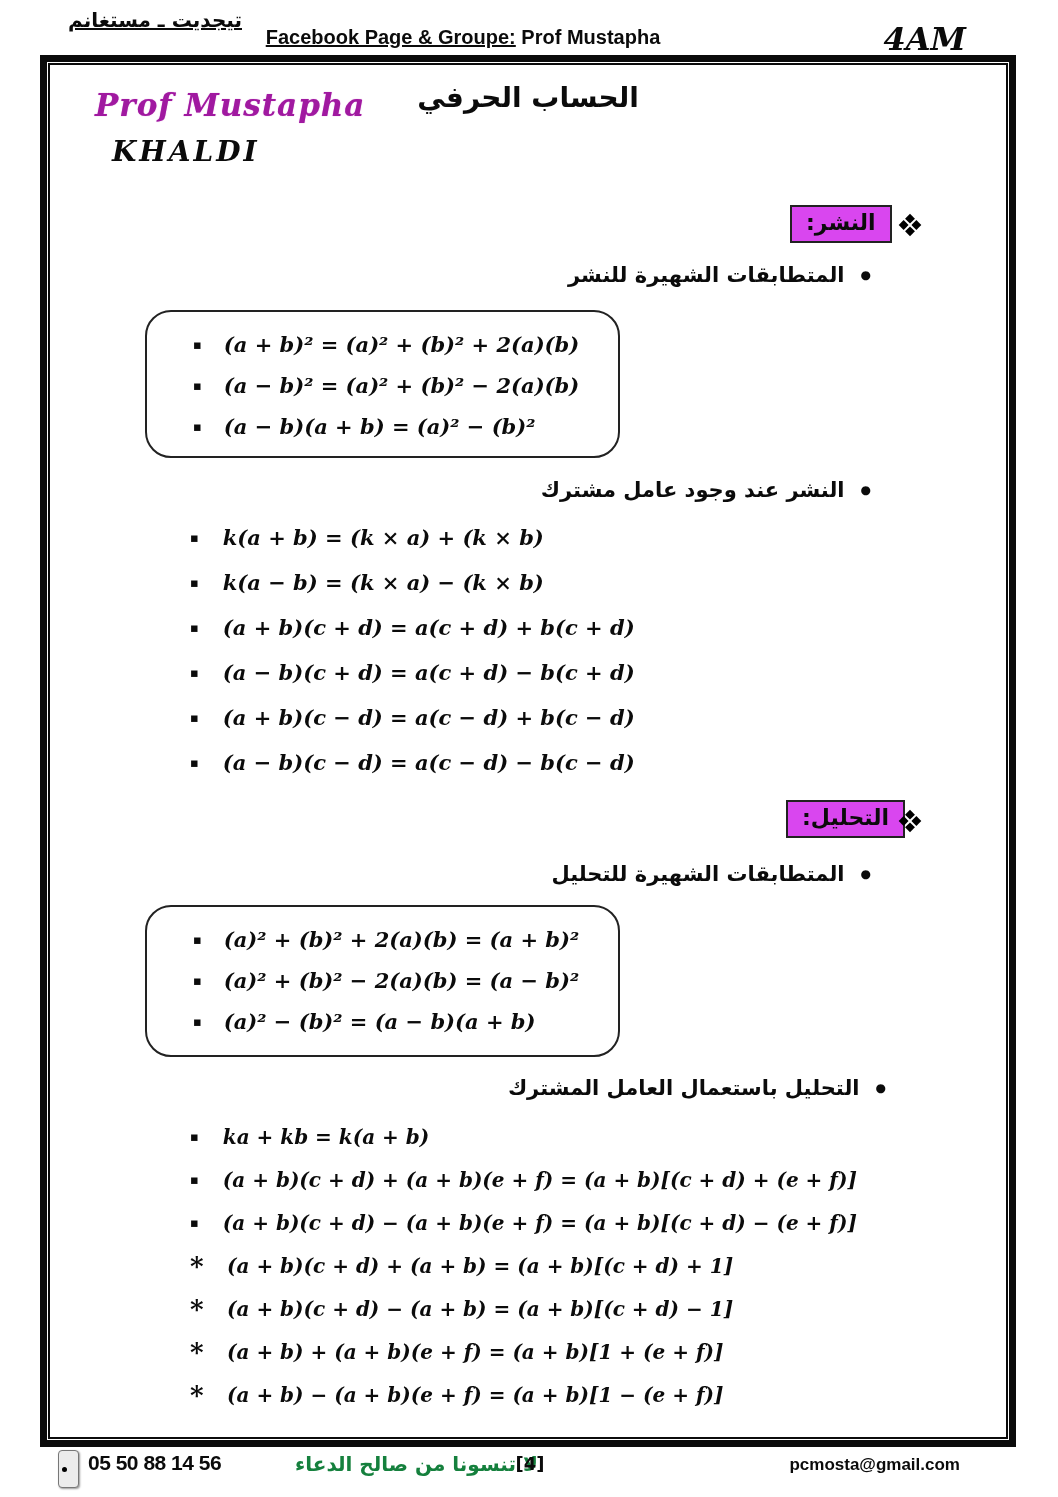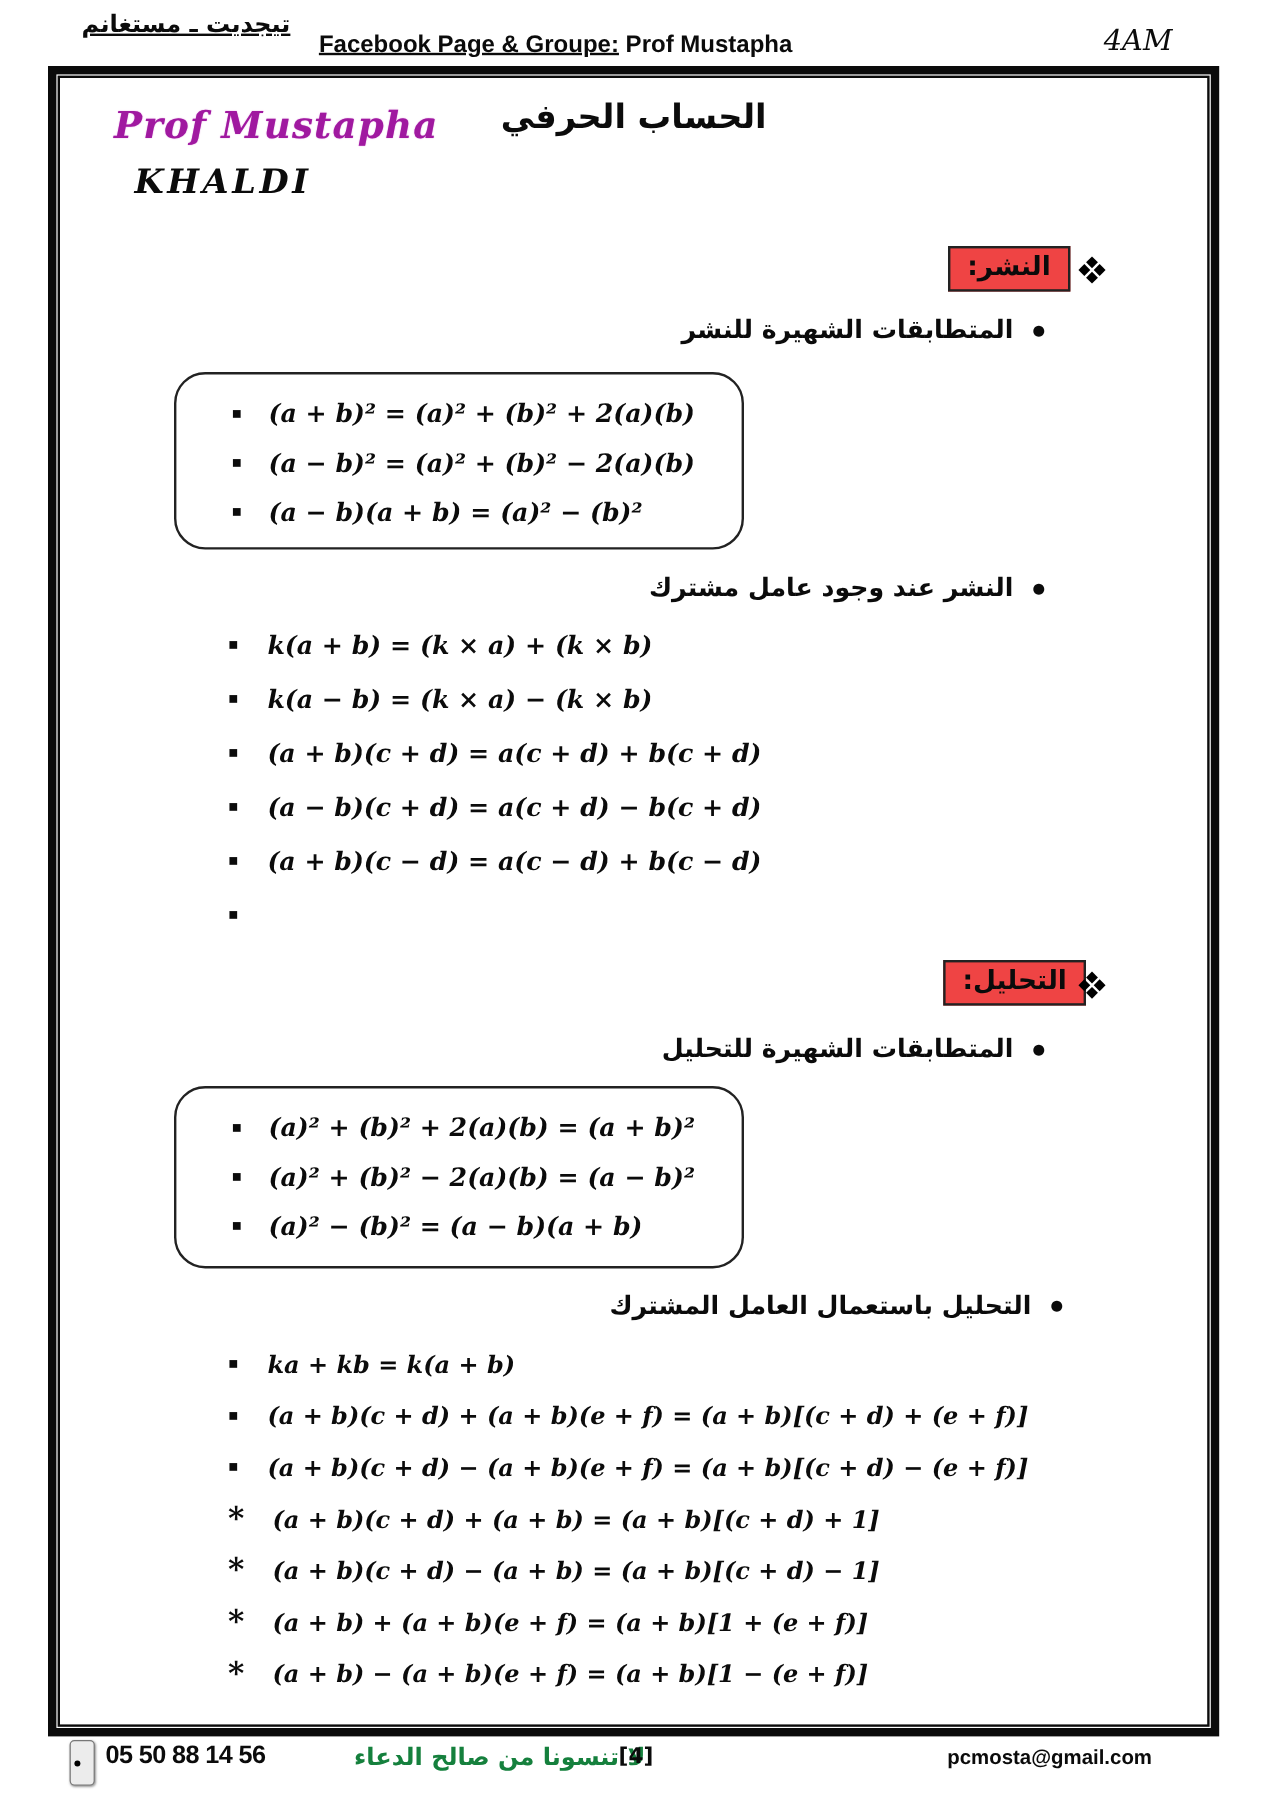--- a/index.html
+++ b/index.html
@@ -5,42 +5,42 @@
   * { margin:0; padding:0; box-sizing:border-box; }
   html,body { width:1058px; height:1497px; background:#ffffff; position:relative;
               font-family:"DejaVu Sans", sans-serif; color:#0b0b0b; overflow:hidden; }
 
   
   .hdr-left  { position:absolute; left:68px; top:8px; font-size:20px; font-weight:bold;
                text-decoration:underline; direction:rtl; }
   .hdr-center{ position:absolute; left:0; top:26px; width:926px; text-align:center;
                font-size:20px; font-weight:bold; font-family:"Liberation Sans", sans-serif; }
   .hdr-center .u { text-decoration:underline; }
-  .hdr-right { position:absolute; right:81px; top:20px; font-size:24px; font-weight:normal;
+  .hdr-right { position:absolute; right:92px; top:20px; font-size:32px; font-weight:bold;
                font-style:italic; font-family:"DejaVu Serif", serif; }
 
   
   .page       { position:absolute; left:40px; top:55px; width:976px; height:1392px;
                 border:7px solid #0b0b0b; }
   .page-inner { position:absolute; inset:1px; border:2px solid #0b0b0b; }
 
   
   .logo-script { position:absolute; left:45px; top:22px; font-size:31px; font-weight:bold;
                  font-style:italic; color:#a019a0; font-family:"DejaVu Serif", serif;
                  letter-spacing:1px; text-shadow:0 0 1px #d27ad2; }
   .logo-name   { position:absolute; left:62px; top:70px; font-size:28px; font-weight:bold;
                  font-style:italic; font-family:"DejaVu Serif", serif; letter-spacing:3px; }
 
   
   .page-title { position:absolute; left:0; top:16px; width:100%; text-align:center;
                 font-size:28px; font-weight:bold; direction:rtl; }
 
   
   .sec-box   { position:absolute; border:2px solid #222; padding:3px 14px 6px;
-               font-size:22px; font-weight:bold; direction:rtl; background:#ef4444; }
+               font-size:22px; font-weight:bold; direction:rtl; background:#d946ef; }
   .sec-nashr { left:740px; top:140px; }
   .sec-tahlil{ left:736px; top:735px; }
   .diamond   { position:absolute; width:16px; height:16px; transform:rotate(45deg);
                display:grid; grid-template-columns:7px 7px; grid-template-rows:7px 7px; gap:2px; }
   .diamond span { background:#000; }
   .dm-1 { left:852px; top:152px; }
   .dm-2 { left:852px; top:748px; }
 
   
   .b-row { position:absolute; right:135px; direction:rtl; display:flex; align-items:center;
@@ -147,20 +147,21 @@
       <div class="f-row">
         <span class="sq">▪</span>
         <span>(a − b)(c + d) = a(c + d) − b(c + d)</span>
       </div>
       <div class="f-row">
         <span class="sq">▪</span>
         <span>(a + b)(c − d) = a(c − d) + b(c − d)</span>
       </div>
       <div class="f-row">
         <span class="sq">▪</span>
+        <span>(a − b)(c − d) = a(c − d) − b(c − d)</span>
       </div>
     </div>
 
     <div class="sec-box sec-tahlil">التحليل:</div>
     <div class="diamond dm-2">
         <span></span>
         <span></span>
         <span></span>
         <span></span>
       </div>

